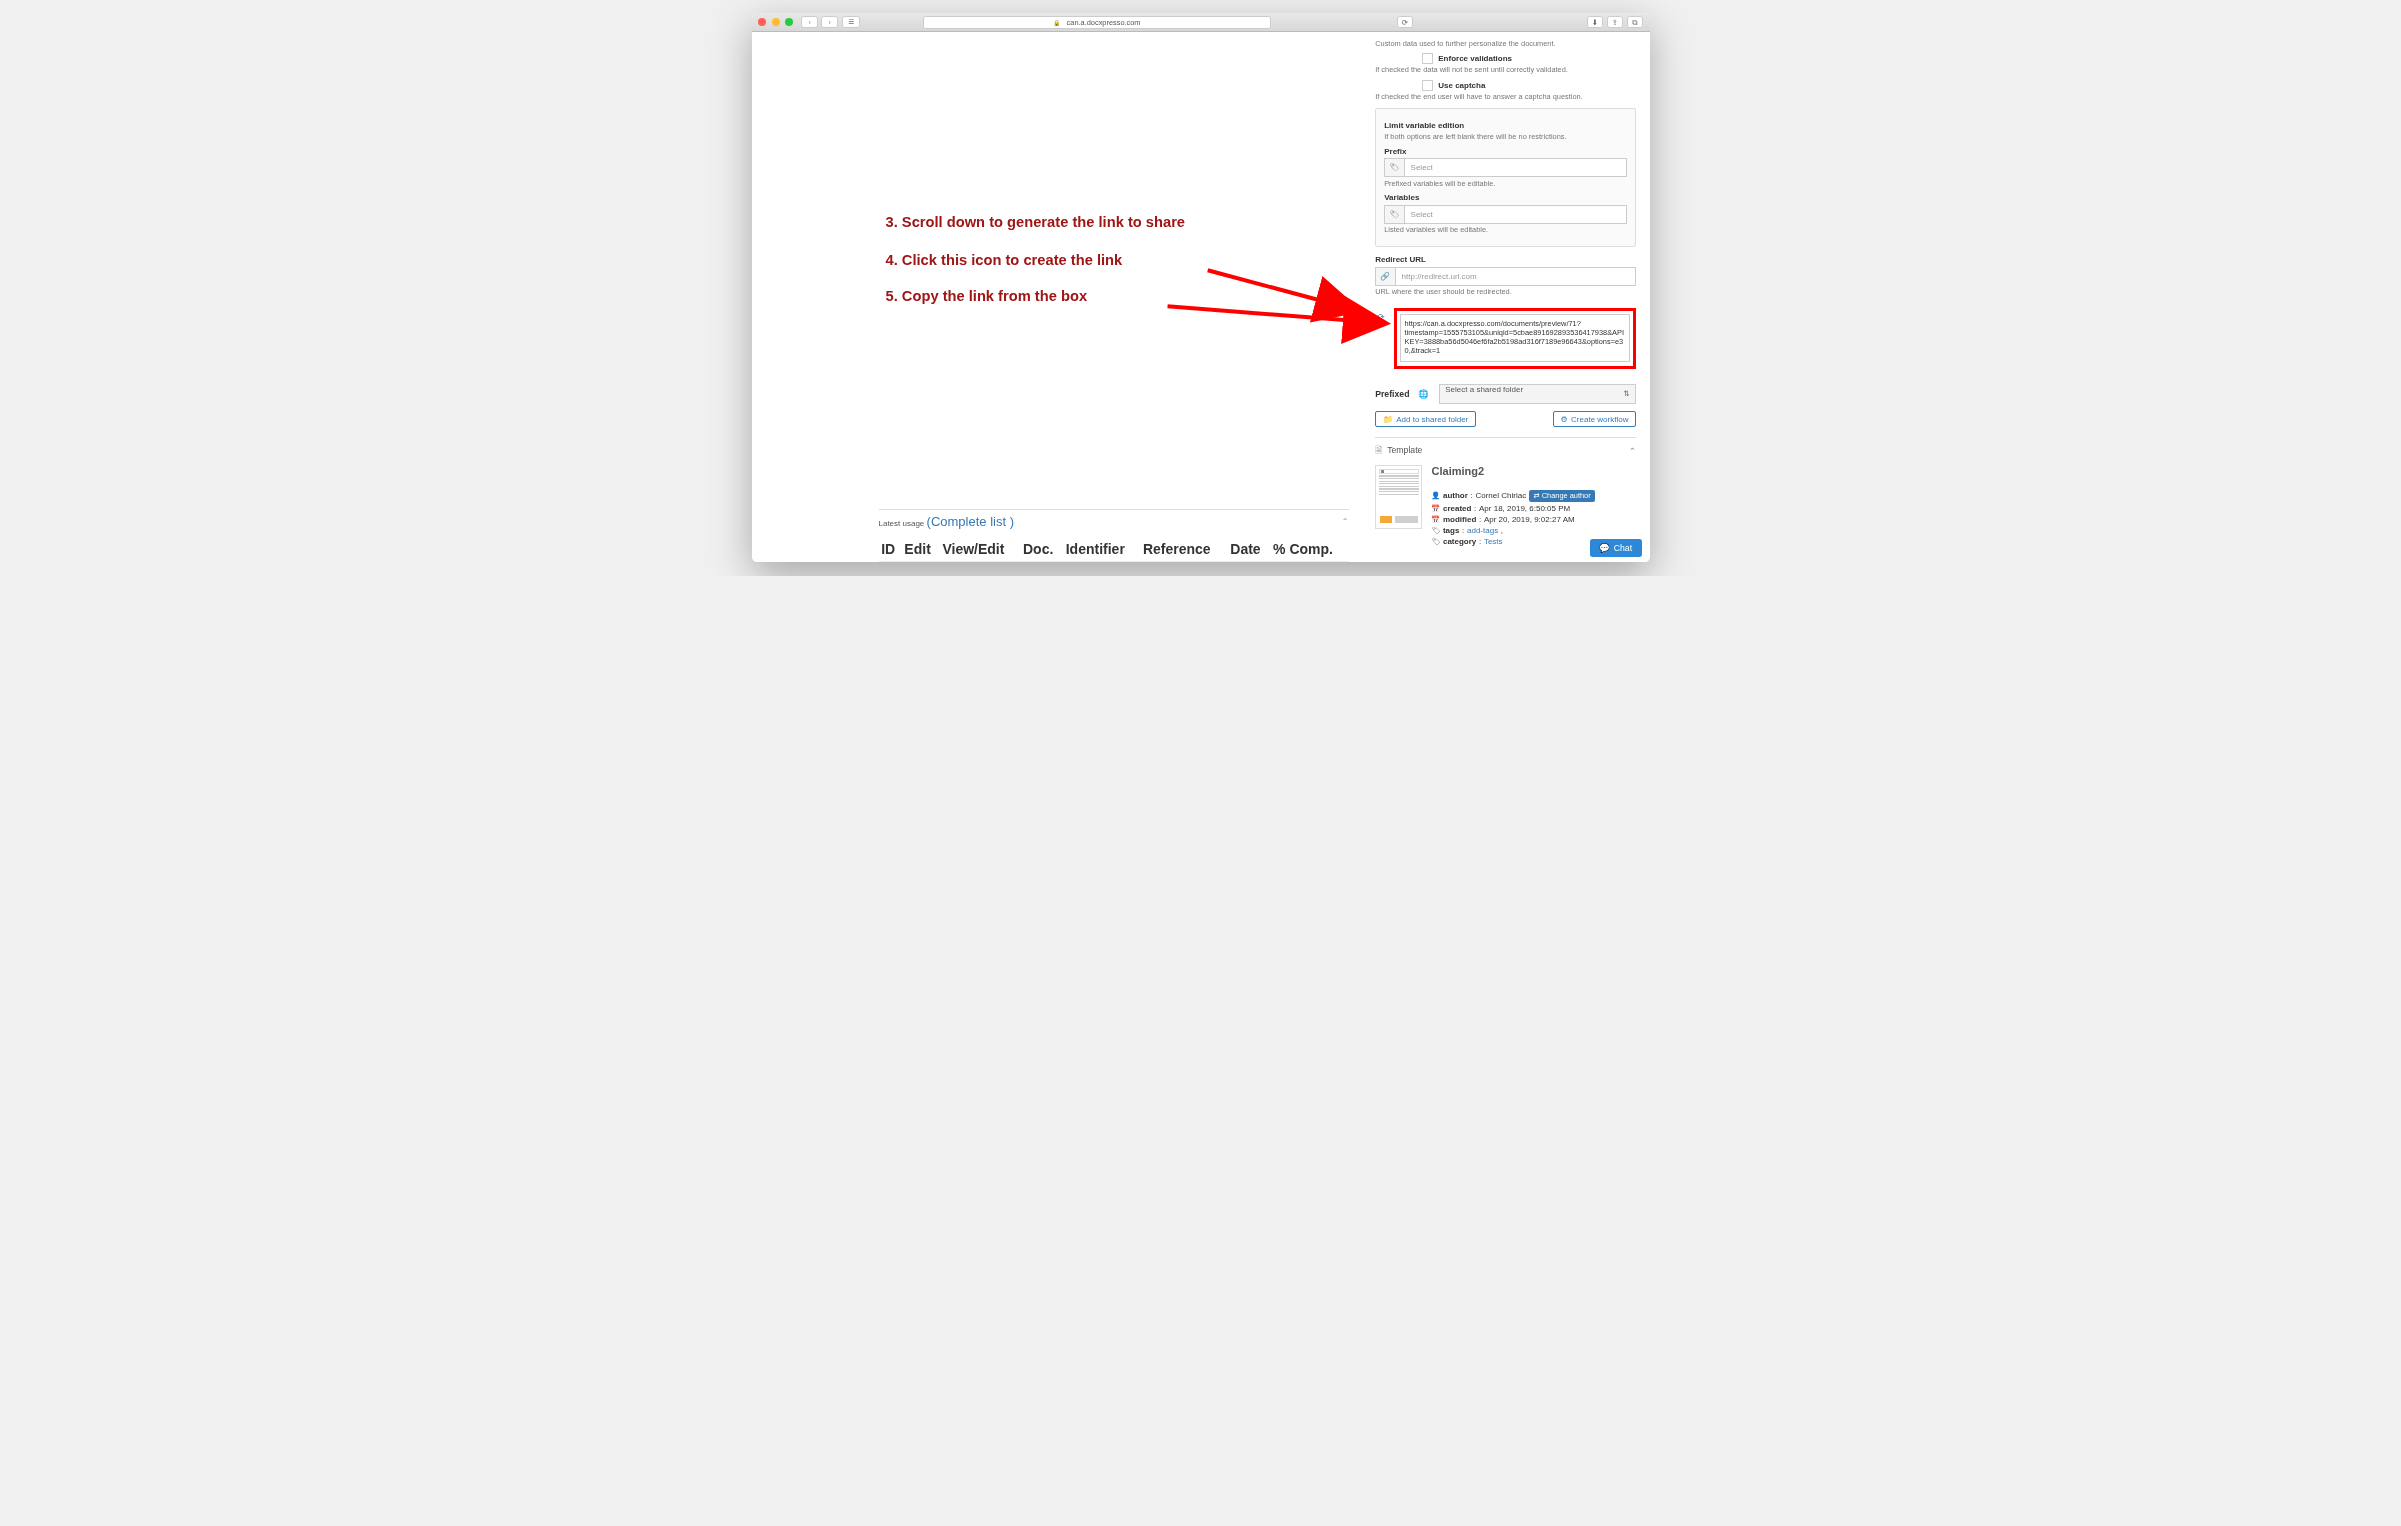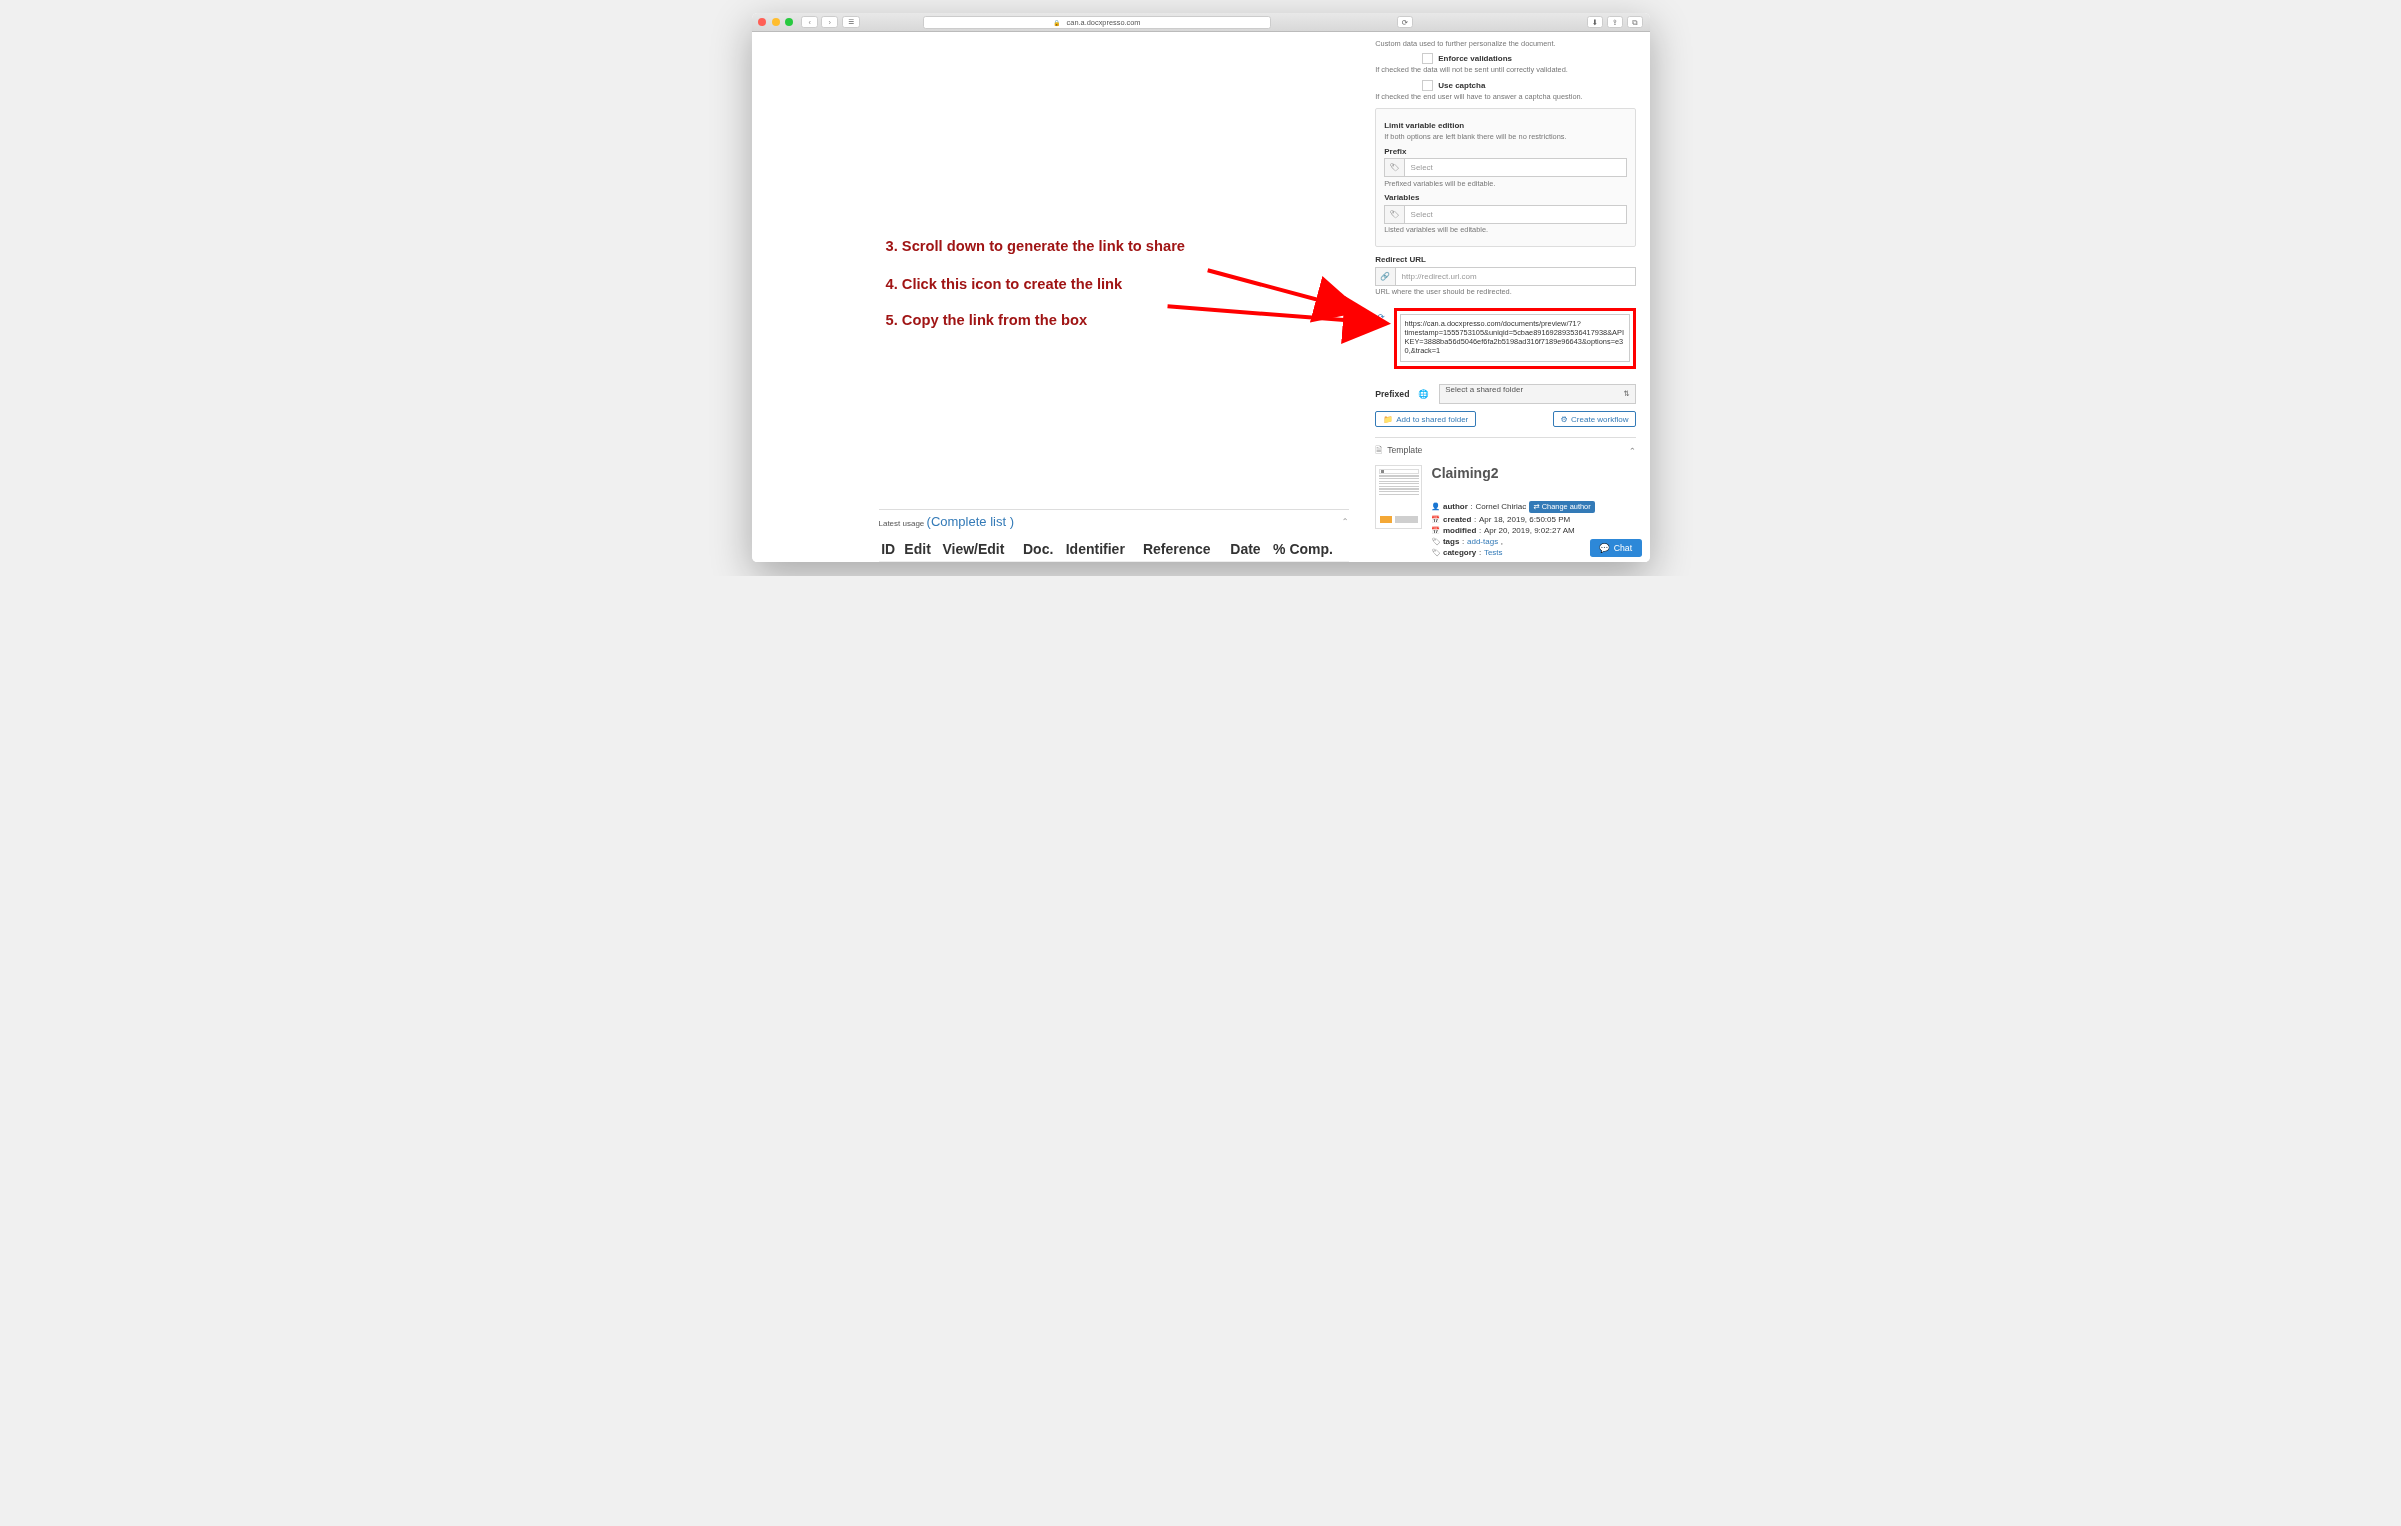--- a/index.html
+++ b/index.html
@@ -18,21 +18,21 @@
 .navbtn { width: 17.4px; height: 12px; background: #fff; border: 0.7px solid #ccc; border-radius: 2.7px; display:flex; align-items:center; justify-content:center; font-size:7.4px; color:#888;}
 .sidebar-btn { width: 17.4px; height:12px; background:#fff; border:0.7px solid #ccc; border-radius:2.7px; margin-left:4px; display:flex;align-items:center;justify-content:center;font-size:6.7px;color:#666;}
 .urlbar { flex:1; max-width: 348px; height: 13.4px; background: #fff; border: 0.7px solid #ccc; border-radius: 2.7px; margin: 0 auto; display:flex; align-items:center; justify-content:center; font-size:7.4px; color:#555; gap:6px;}
 .urlbar .lock { font-size:6px; }
 .toolbar-right { display:flex; gap:4px; margin-left:auto;}
 .tbr-btn { width:16px; height:12px; background:#fff; border:0.7px solid #ccc; border-radius:2.7px; display:flex;align-items:center;justify-content:center; font-size:7.4px; color:#666;}
 .newtab { width:16px; height:16px; background:#c8c8c8; display:flex;align-items:center;justify-content:center; position:absolute; top:19px; right:0; font-size:9.4px; color:#555;}
 
 
 .page { height: calc(100% - 19px); display:flex; background:#fff; position:relative; overflow:hidden;}
-.left-col { flex:1; padding: 20px 27px; position:relative;margin-top:24px; }
+.left-col { flex:1; padding: 20px 27px; position:relative; }
 .right-col { width: 281px; padding: 5.4px 13.4px 8px 6.7px; font-size: 8px; color:#333; overflow-y:auto;}
 
 .annotation { font-family: Arial, sans-serif; font-weight:bold; color:#a01515; font-size:14.7px; position:absolute; }
 
 .helptext { font-size: 7.4px; color:#777; margin: 1.3px 0 5.4px; }
 .section-label { font-weight:700; font-size:8px; margin-top:5.4px; margin-bottom:2.7px; color:#333;}
 .checkbox-row { display:flex; align-items:center; gap:5.4px; margin-top:5.4px;padding-left:47px;}
 .checkbox-row .cb { width:10.7px; height:10.7px; border:0.7px solid #ccc; background:#fff;}
 
 .panel-border { border:0.7px solid #ddd; border-radius:2px; padding:6.7px 8px; margin-top:6.7px; background:#fafafa;}
@@ -62,21 +62,21 @@
 
 .template-body { display:flex; gap:9.4px; margin-top:6.7px;}
 .thumb { width:47px; height:64px; border:0.7px solid #ddd; background:#fff; position:relative; font-size:2px; padding:2.7px;}
 .thumb-line { height:1.3px; background:#ccc; margin:1.3px 0;}
 .thumb-block-o { position:absolute; bottom:5.4px; left:4px; width:12px; height:6.7px; background:#f4a836;}
 .thumb-block-g { position:absolute; bottom:5.4px; left:19px; width:23px; height:6.7px; background:#cfcfcf;}
 .thumb-topbox { height:5.4px; border:0.7px solid #ddd; margin-bottom:1.3px; display:flex; align-items:center; justify-content:flex-start; padding:0 1.3px;}
 .thumb-dl { width:2.7px; height:2.7px; background:#888;}
 
 .meta { flex:1; font-size:8px; color:#333;}
-.meta .title { font-size:14px; font-weight:600; color:#555; margin-bottom:20px;}
+.meta .title { font-size:11px; font-weight:600; color:#555; margin-bottom:13px;}
 .meta-row { margin:2px 0; display:flex; align-items:center; gap:2.7px; flex-wrap:wrap;}
 .meta-row .ic { width:8.7px; color:#666; font-size:7.4px;}
 .meta-row b { font-weight:700;}
 .link { color:#337ab7; cursor:pointer;}
 .change-btn { background:#337ab7; color:#fff; font-size:7.4px; padding:1.3px 4.7px; border-radius:2px; display:inline-flex; align-items:center; gap:2px; cursor:pointer;}
 
 
 .latest-panel { position:absolute; bottom:0; left:127px; right:20px; }
 .latest-hdr { display:flex; justify-content:space-between; align-items:center; padding:4px 0; border-top:0.7px solid #ddd; font-size:8px; color:#555;}
 .latest-hdr .small-link { font-size:13px; color:#337ab7;}

